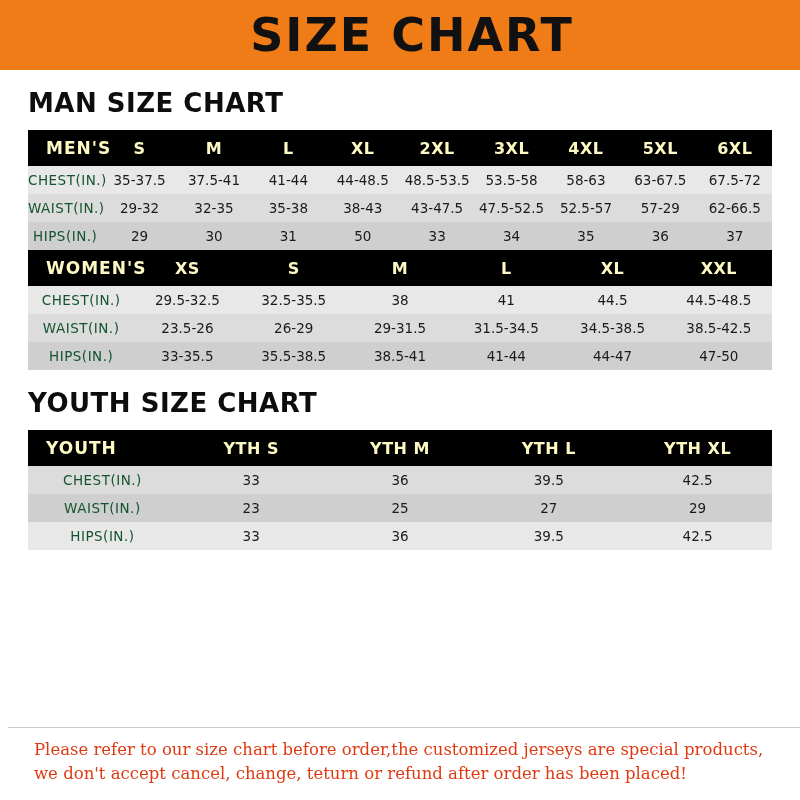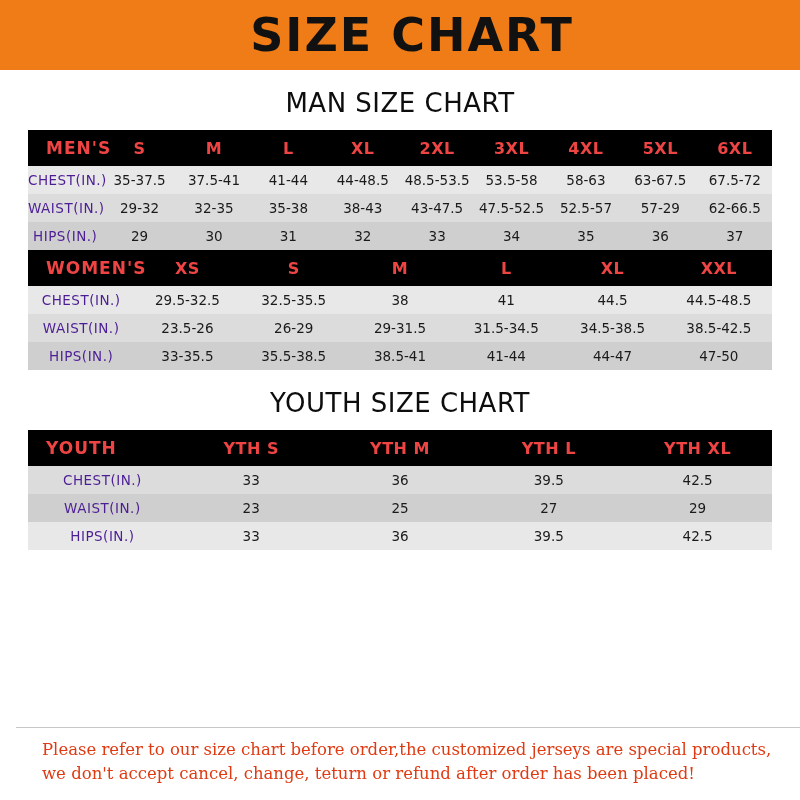--- a/index.html
+++ b/index.html
@@ -29,22 +29,21 @@
     font-family: "DejaVu Sans", sans-serif;
     font-weight: bold;
     font-size: 46px;
     letter-spacing: 2px;
     color: #111111;
     line-height: 1;
   }
   
   .section { padding: 0 28px; }
   .section-title {
-    text-align: center;
-    font-weight: normal;
+    font-weight: bold;
     font-size: 26px;
     letter-spacing: 0.5px;
     color: #0d0d0d;
     margin: 18px 0 12px 0;
     font-family: "DejaVu Sans", sans-serif;
   }
   table.size {
     width: 100%;
     border-collapse: collapse;
     table-layout: fixed;
@@ -54,45 +53,45 @@
     font-size: 13.5px;
     color: #1a1a1a;
     font-family: "DejaVu Sans", sans-serif;
     font-weight: normal;
     padding: 0;
     height: 28px;
     vertical-align: middle;
   }
   table.size thead td, table.size thead th {
     background: #000000;
-    color: #ef4444;
+    color: #fef9c3;
     font-weight: bold;
     height: 36px;
     font-size: 16px;
     letter-spacing: 0.5px;
   }
   table.size thead td.rowhead, table.size thead th.rowhead {
     text-align: left;
     padding-left: 18px;
     font-size: 17px;
     letter-spacing: 1px;
   }
   table.size tbody td.rowhead {
     text-align: center;
     font-size: 13.5px;
     letter-spacing: 0.5px;
-    color: #4c1d95;
+    color: #14532d;
   }
   tr.band-light td { background: #e8e8e8; }
   tr.band-mid td   { background: #dcdcdc; }
   tr.band-dark td  { background: #cfcfcf; }
   
   .note {
     position: absolute;
-    left: 16px; right: 0; bottom: 0;
+    left: 8px; right: 0; bottom: 0;
     padding: 10px 26px 14px 26px;
     border-top: 1px solid #c8c8c8;
     background: #ffffff;
   }
   .note p {
     margin: 0;
     color: #e03a12;
     font-size: 16.5px;
     line-height: 1.45;
     font-family: "DejaVu Serif", serif;
@@ -147,21 +146,21 @@
           <td>47.5-52.5</td>
           <td>52.5-57</td>
           <td>57-29</td>
           <td>62-66.5</td>
         </tr>
         <tr class="band-dark">
           <td class="rowhead">HIPS(IN.)</td>
           <td>29</td>
           <td>30</td>
           <td>31</td>
-          <td>32</td>
+          <td>50</td>
           <td>33</td>
           <td>34</td>
           <td>35</td>
           <td>36</td>
           <td>37</td>
         </tr>
       </tbody>
     </table>
   </div>
 

